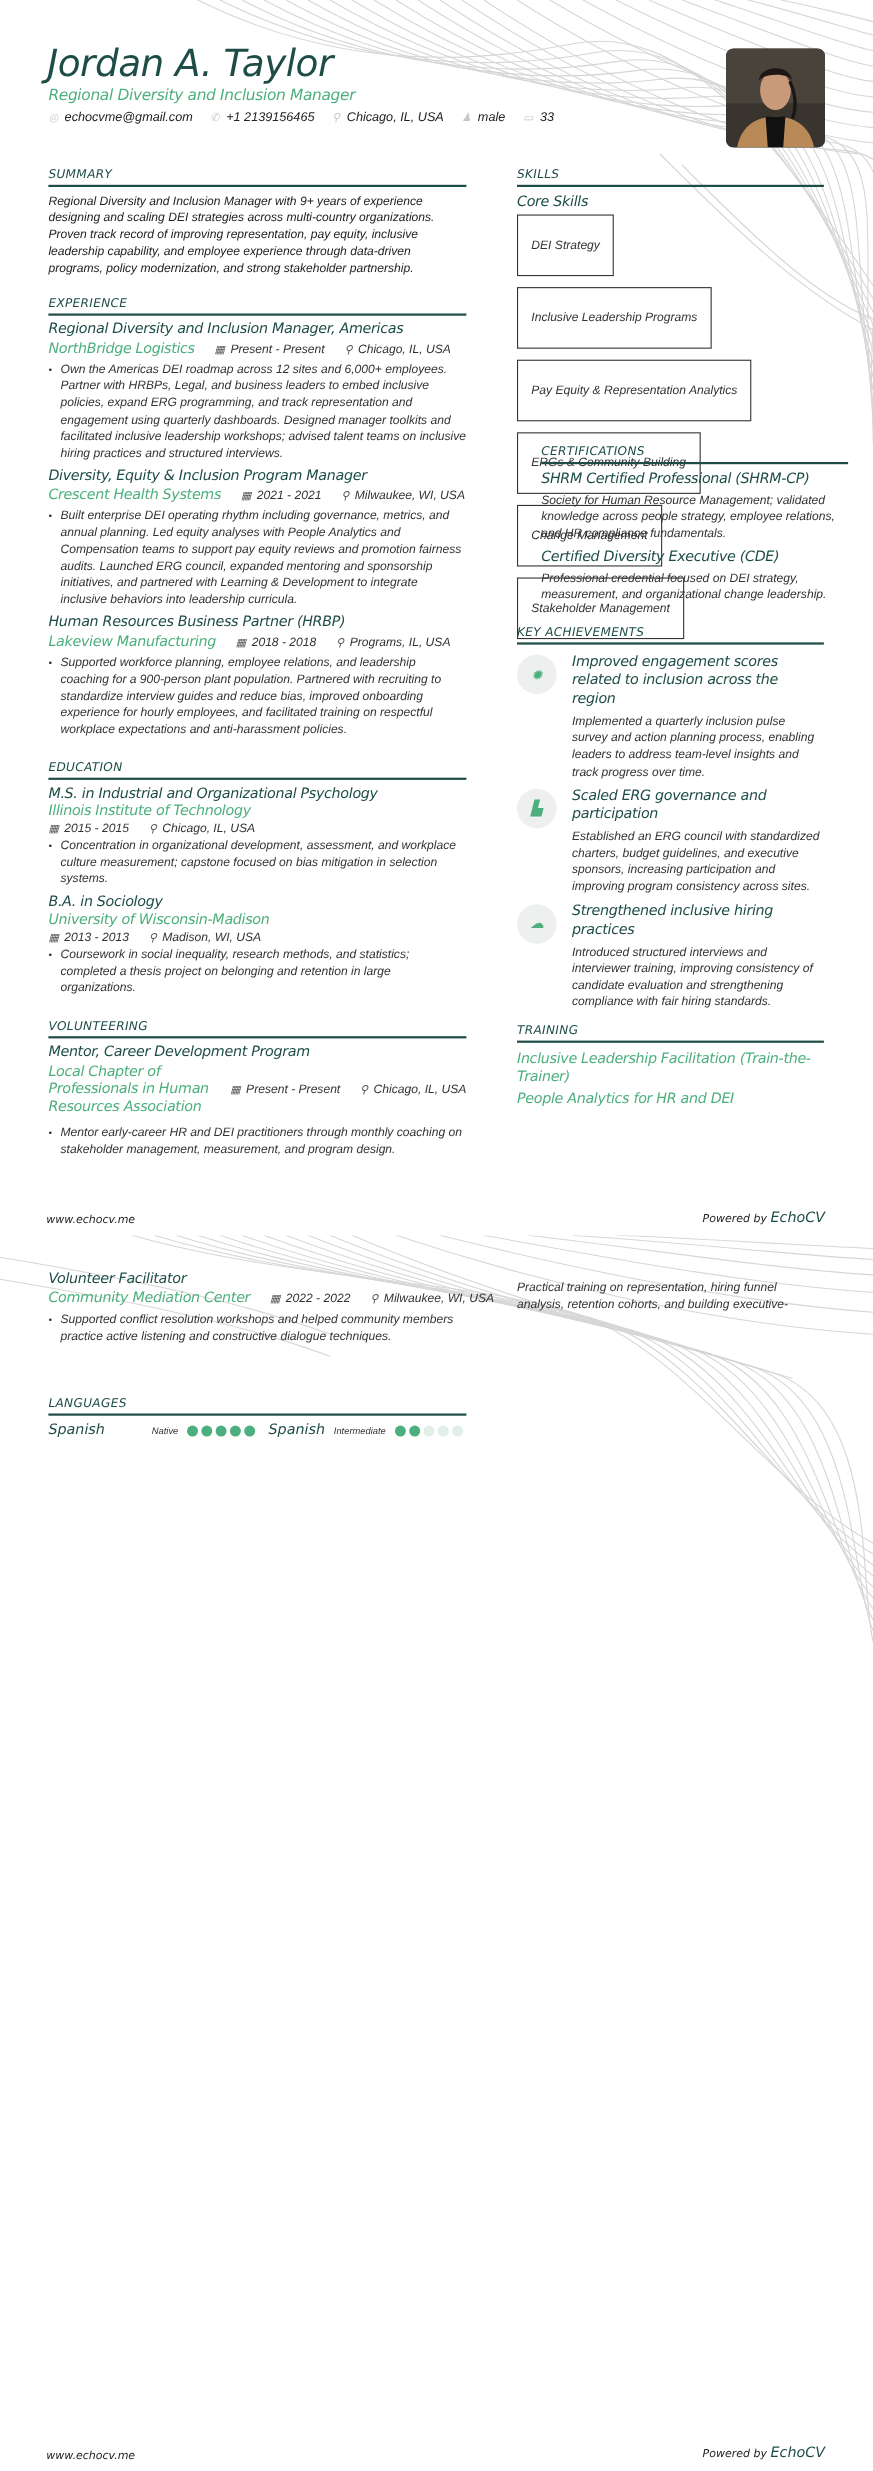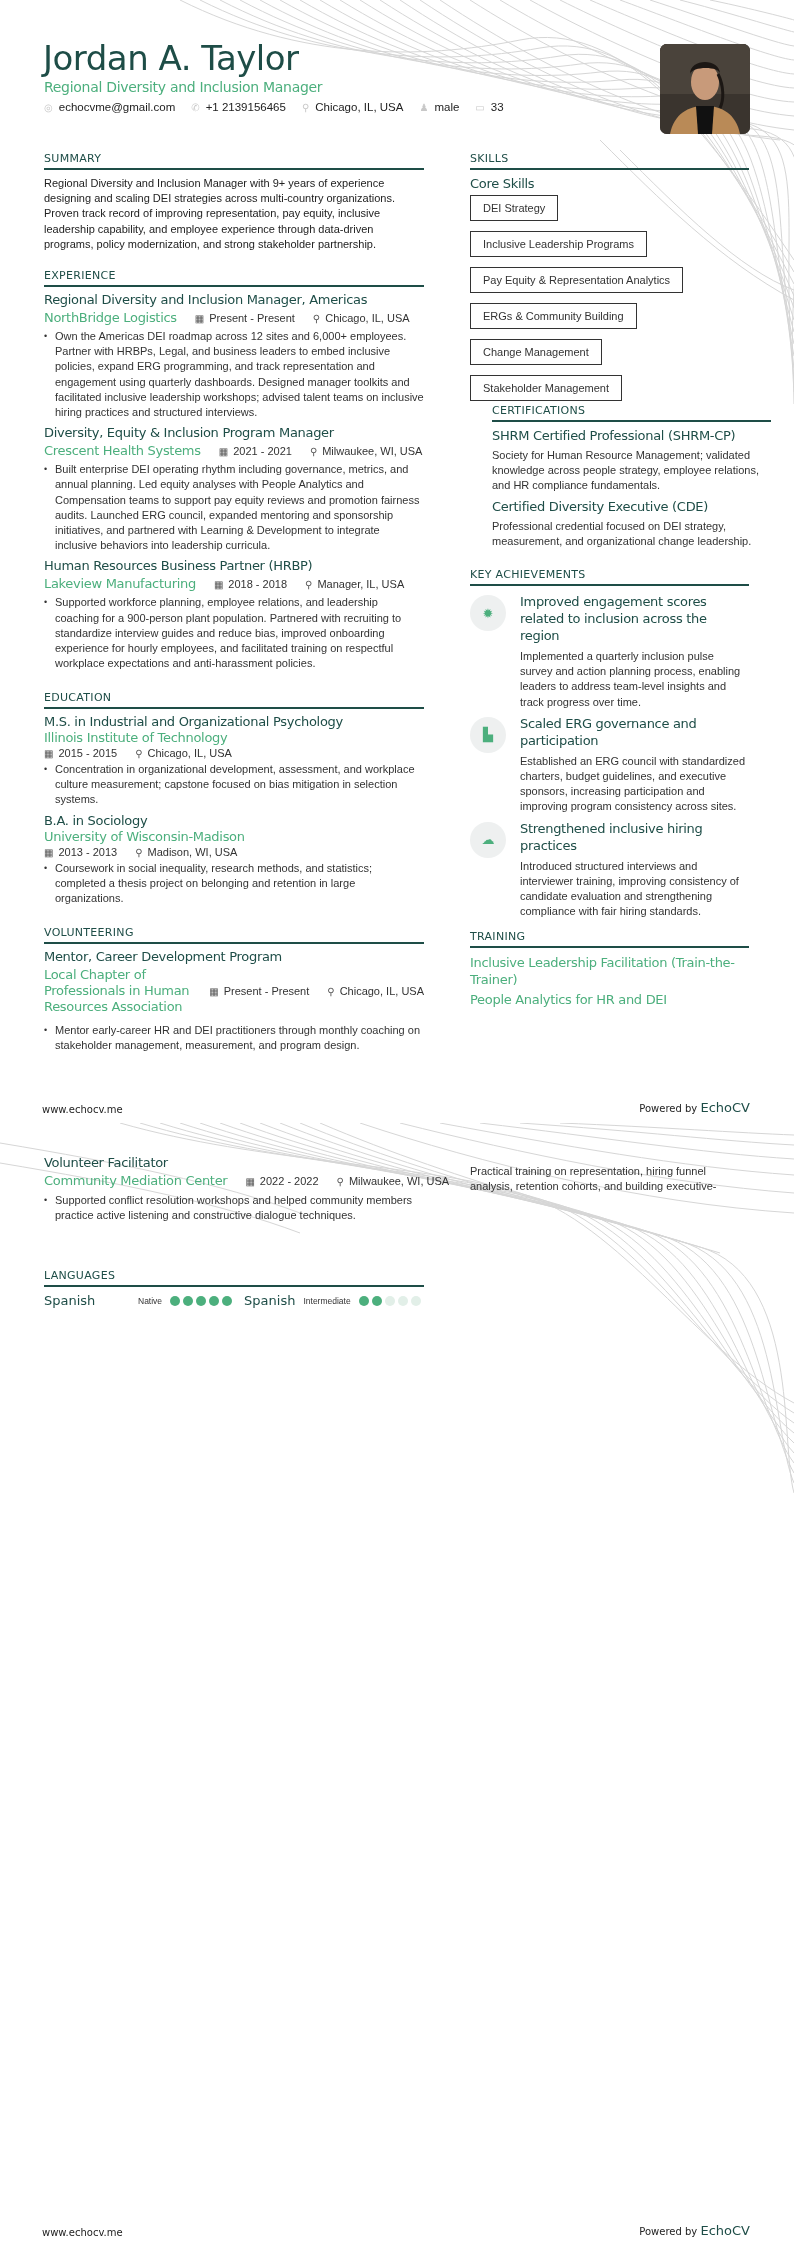--- a/index.html
+++ b/index.html
@@ -1,17 +1,17 @@
 <!DOCTYPE html>
 <html><head>
 <meta charset="utf-8">
 <style>
   html, body { margin:0; padding:0; background:#ffffff; }
   body { width:794px; height:2246px; position:relative; overflow:hidden; font-family:"Liberation Sans", sans-serif; color:#2a2a2a; }
-  .page { position:absolute; left:0; width:794px; background:#fff; overflow:hidden; }
+  .page { position:absolute; left:0; width:794px; background:#fff; overflow:hidden;font-style:italic; }
   .page1 { top:0; height:1123px; }
   .page2 { top:1123px; height:1123px; }
   .waves { position:absolute; left:0; top:0; width:794px; height:1123px; pointer-events:none; }
   .abs { position:absolute; }
 
   .name { left:43px; top:38px; font-size:34px; color:#1e4d47; font-family:"DejaVu Sans", sans-serif; font-weight:normal; letter-spacing:-0.5px; white-space:nowrap; }
   .jobtitle { left:44px; top:79px; font-size:14px; color:#4caf7d; white-space:nowrap; font-family:"DejaVu Sans", sans-serif; letter-spacing:-0.3px; }
   .contact { left:44px; top:101px; font-size:11.5px; color:#222; display:flex; align-items:center; gap:6px; white-space:nowrap; }
   .contact .ci { color:#c8c8c8; font-size:10px; margin-right:2px; }
   .contact .item { display:flex; align-items:center; gap:4px; margin-right:10px; }
@@ -25,21 +25,21 @@
   .col-right { left:470px; width:279px; }
 
   .para { font-size:11px; line-height:15.2px; color:#222; }
   .item-title { font-size:13px; color:#1e4d47; font-family:"DejaVu Sans", sans-serif; letter-spacing:-0.3px; }
   .item-sub { font-size:13px; color:#4caf7d; font-family:"DejaVu Sans", sans-serif; letter-spacing:-0.3px; }
   .meta { display:flex; align-items:center; gap:18px; font-size:11px; color:#333; white-space:nowrap; }
   .meta span.ic { color:#555; font-size:10px; margin-right:5px; }
   .bullet { display:flex; font-size:11px; line-height:15.2px; color:#333; }
   .bullet .dot { width:11px; flex:0 0 11px; font-size:9px; }
 
-  .skill-tag { display:inline-block; border:1px solid #333; padding:6px 12px; font-size:11px; color:#333; margin-bottom:10px; background:#fff; }
+  .skill-tag { display:inline-block; border:1px solid #333; padding:21px 12px; font-size:11px; color:#333; margin-bottom:10px; background:#fff; }
   .ach { display:flex; gap:14px; }
   .ach-icon { width:36px; height:36px; border-radius:50%; background:#eef0f0; flex:0 0 36px; display:flex; align-items:center; justify-content:center; color:#4caf7d; font-size:13px; margin-top:2px; }
   .ach-title { font-size:13px; color:#1e4d47; font-family:"DejaVu Sans", sans-serif; line-height:17px; letter-spacing:-0.3px; }
   .ach-desc { font-size:11px; color:#333; line-height:15.2px; margin-top:5px; }
 
   .footer-left { font-size:10px; color:#222; font-family:"DejaVu Sans", sans-serif; }
   .footer-right { font-size:10px; color:#222; font-family:"DejaVu Sans", sans-serif; }
   .footer-right .brand { font-size:13px; color:#1e4d47; }
 
   .lang-row { display:flex; align-items:center; gap:8px; white-space:nowrap; }
@@ -154,21 +154,21 @@
           <span class="dot">•</span>
           <span>Built enterprise DEI operating rhythm including governance, metrics, and annual planning. Led equity analyses with People Analytics and Compensation teams to support pay equity reviews and promotion fairness audits. Launched ERG council, expanded mentoring and sponsorship initiatives, and partnered with Learning &amp; Development to integrate inclusive behaviors into leadership curricula.</span>
         </div>
     </div>
 
     <div style="margin-top:5px;">
       <div class="item-title">Human Resources Business Partner (HRBP)</div>
       <div class="meta" style="margin-top:3px;">
         <span class="item-sub">Lakeview Manufacturing</span>
         <span><span class="ic">▦</span><span>2018 - 2018</span></span>
-        <span><span class="ic">⚲</span><span>Manager, IL, USA</span></span>
+        <span><span class="ic">⚲</span><span>Programs, IL, USA</span></span>
       </div>
       <div class="bullet" style="margin-top:4px;">
           <span class="dot">•</span>
           <span>Supported workforce planning, employee relations, and leadership coaching for a 900-person plant population. Partnered with recruiting to standardize interview guides and reduce bias, improved onboarding experience for hourly employees, and facilitated training on respectful workplace expectations and anti-harassment policies.</span>
         </div>
     </div>
   </div>
 
   <div class="abs col-left" style="top:691px;">
     <div class="section-title">EDUCATION</div>

